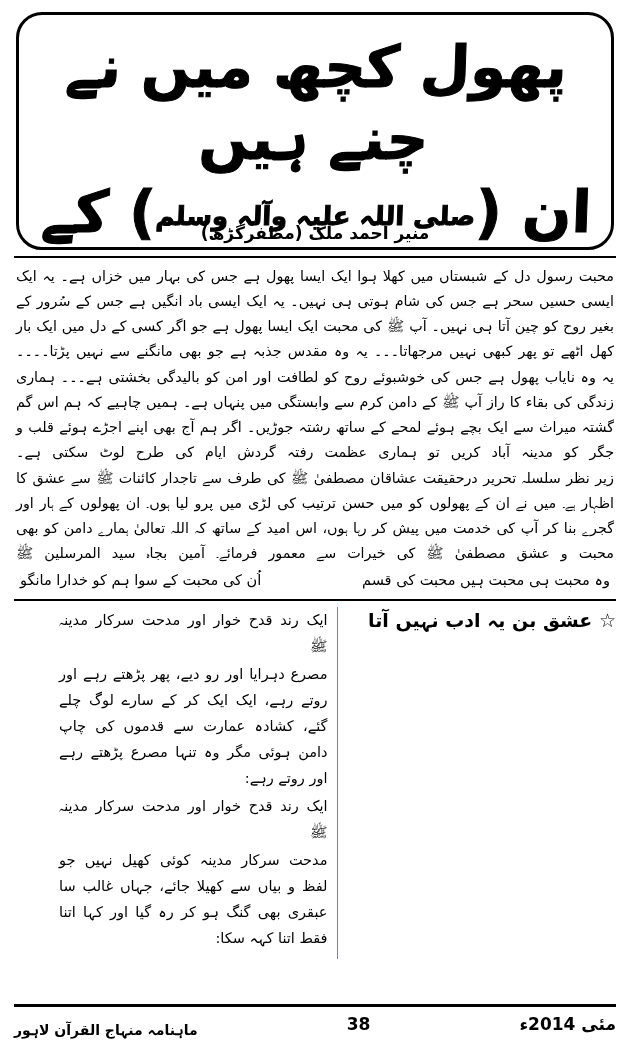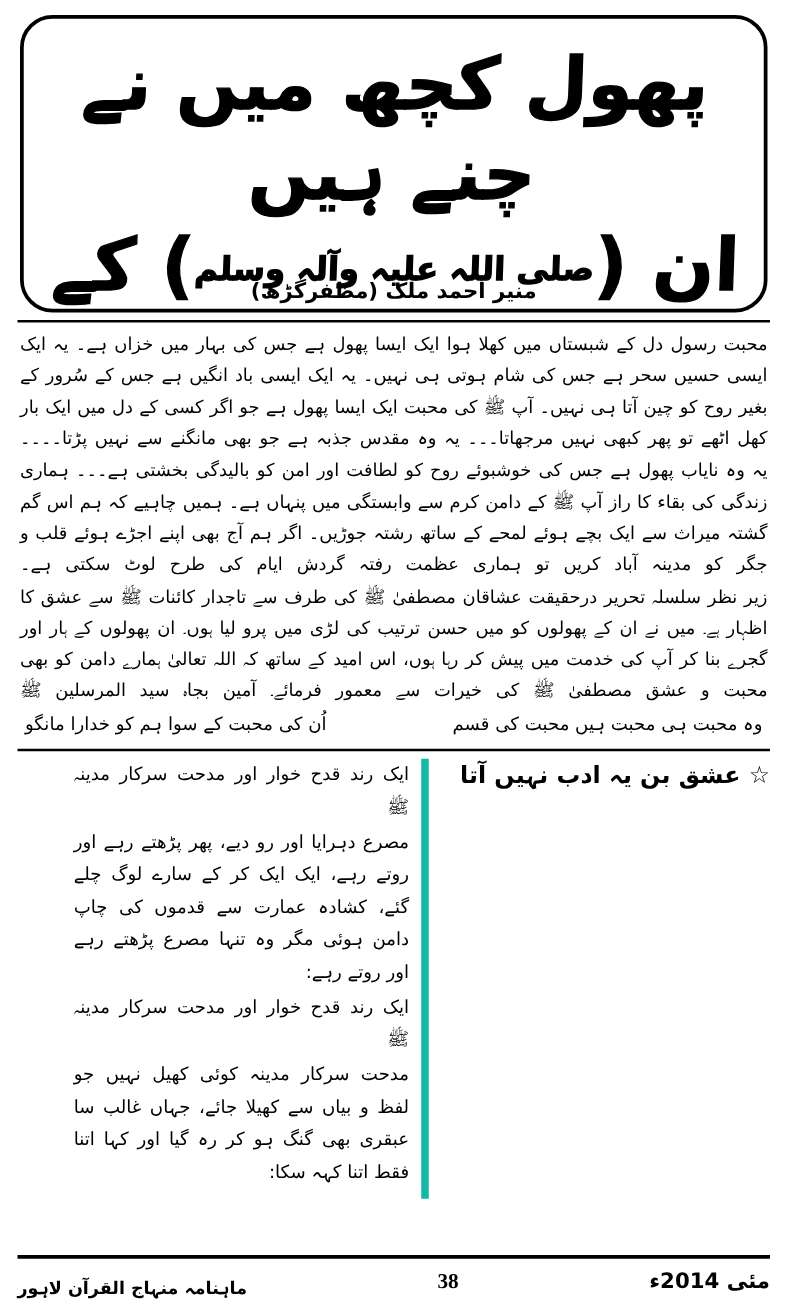--- a/index.html
+++ b/index.html
@@ -92,21 +92,21 @@
     height:360px;
     box-sizing:border-box;
   }
   .col{
     width:50%;
     box-sizing:border-box;
     direction:rtl;
     font-size:14.5px;
     line-height:26px;
   }
-  .col.right{padding-left:10px;border-left:6px solid #14b8a6;}
+  .col.right{padding-left:10px;border-left:1px solid #14b8a6;}
   .col.left{padding-right:10px;margin-left:45px;}
   .heading{
     font-size:19px;
     font-weight:bold;
     margin:0 0 4px 0;
     direction:rtl;
   }
   .col p{margin:0 0 2px 0;text-align:justify;}
   .versep{margin:0;}
   
@@ -123,21 +123,20 @@
     display:flex;
     direction:rtl;
     align-items:center;
     justify-content:space-between;
     font-size:15px;
     font-weight:bold;
   }
   .foot-center{
     font-size:17px;
     font-weight:bold;
-    font-family:Liberation Serif, serif;
   }
   .foot-left{font-size:14px;margin-top:12px;}
   .foot-right{font-size:17px;}
 </style>
 </head>
 <body>
 
 <div class="page">
 
   <div class="title-box">

